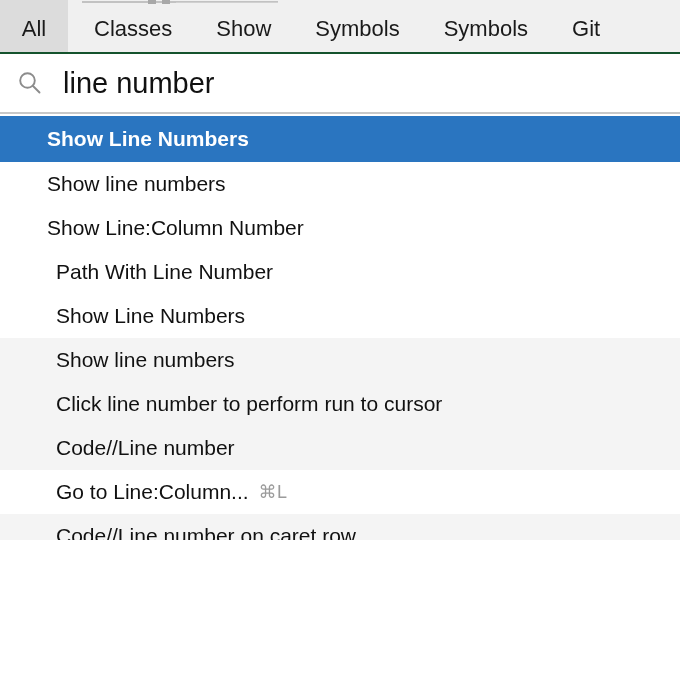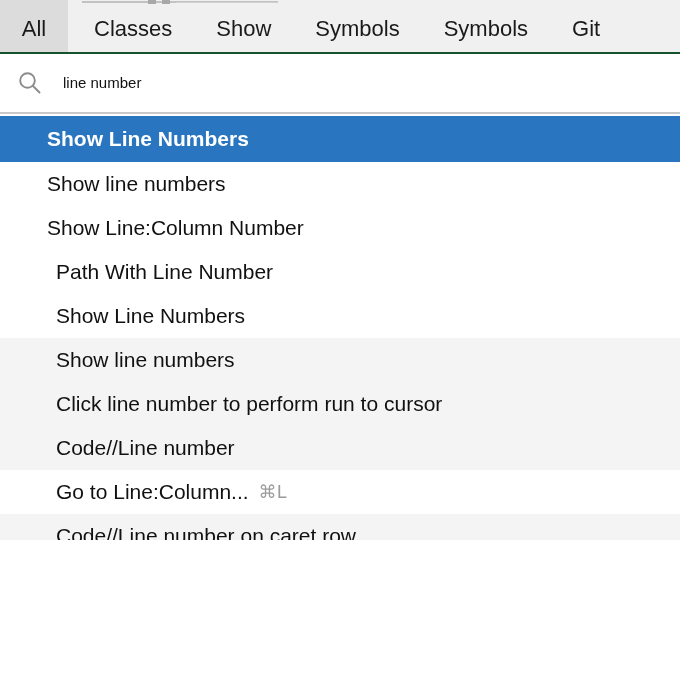--- a/index.html
+++ b/index.html
@@ -110,21 +110,21 @@
     width: 26px;
     height: 26px;
     flex: 0 0 26px;
     display: block;
   }
   .search-input {
     border: none;
     outline: none;
     background: transparent;
     font-family: "Liberation Sans", sans-serif;
-    font-size: 15px;
+    font-size: 29px;
     color: #111111;
     margin-left: 20px;
     padding: 0;
     flex: 1 1 auto;
     height: 34px;
     line-height: 34px;
   }
   .search-input::placeholder { color: #9a9a9a; }
 
   

